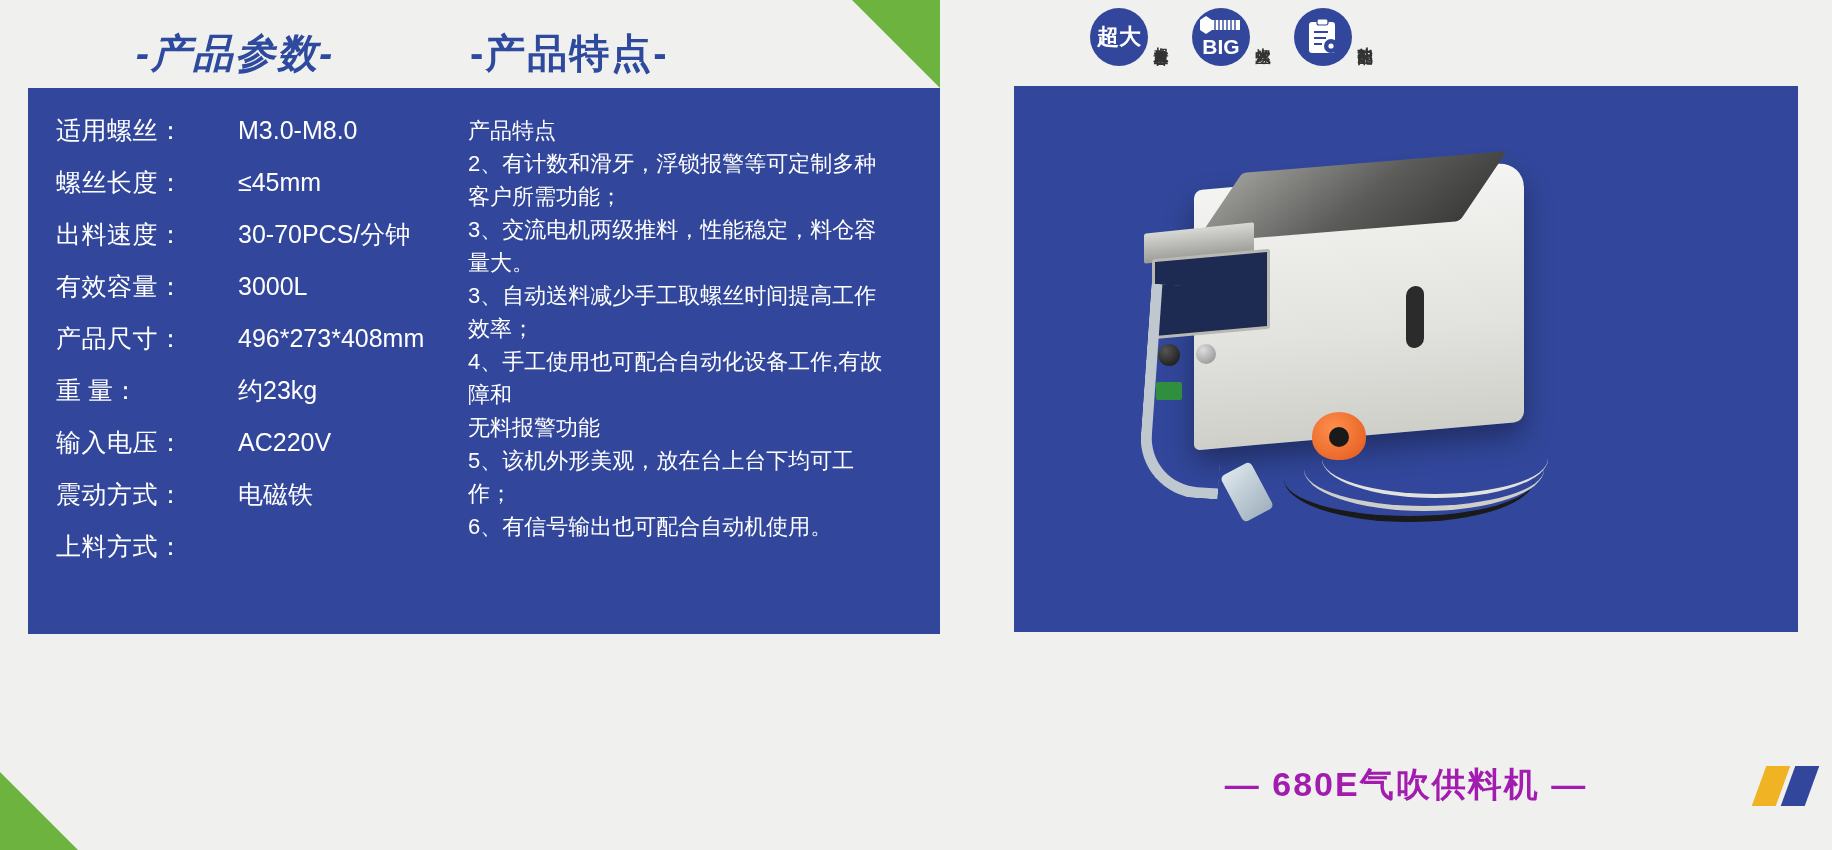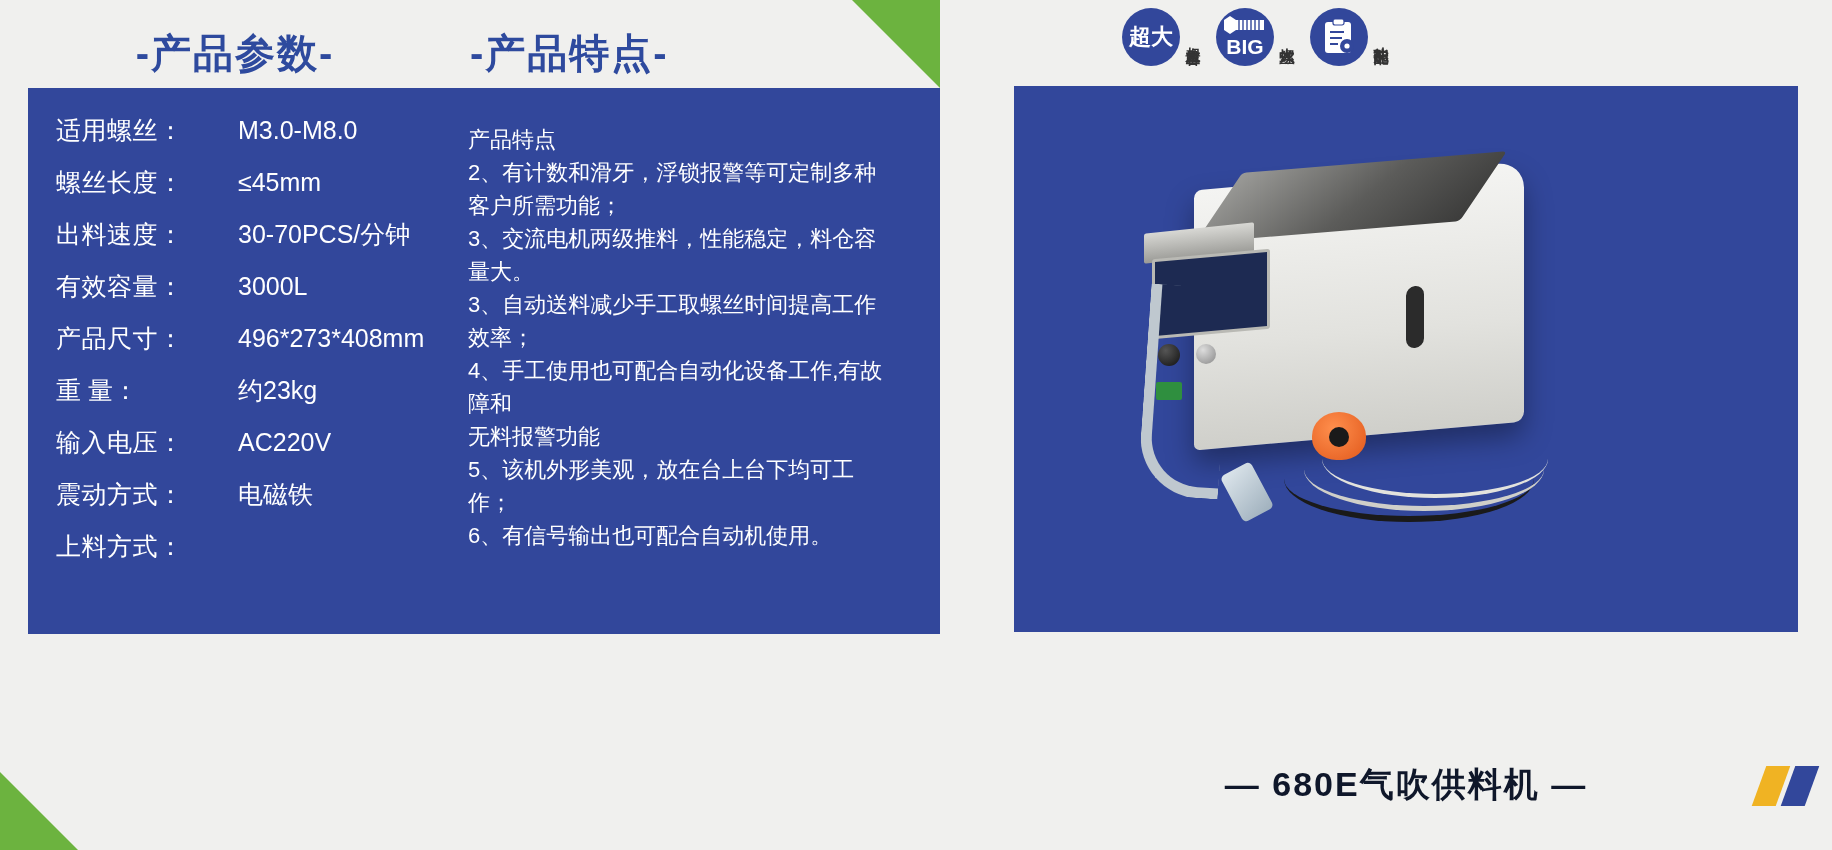--- a/index.html
+++ b/index.html
@@ -18,43 +18,43 @@
     border-top:88px solid #6cb33f;border-left:88px solid transparent;}
   .green-corner-b{position:absolute;left:0;bottom:0;width:0;height:0;
     border-bottom:78px solid #6cb33f;border-right:78px solid transparent;}
 
   .heads{position:absolute;top:12px;left:0;width:940px;height:74px;}
   .head-title{
     position:absolute;top:14px;
     color:#2e4a9e;font-size:40px;font-weight:bold;letter-spacing:2px;
     white-space:nowrap;
   }
-  #head-params{left:60px;width:350px;text-align:center;}
+  #head-params{left:60px;width:350px;text-align:center;font-style:italic;}
   #head-features{left:470px;width:350px;text-align:left;}
 
   .blue-body{position:absolute;left:28px;top:88px;width:880px;height:546px;background:#32479b;padding-left:45px;}
 
   .spec-list{position:absolute;left:28px;top:26px;width:420px;}
   .spec-row{display:flex;align-items:baseline;height:52px;color:#ffffff;}
   .spec-label{
     width:168px;flex:0 0 168px;font-size:25px;color:#ffffff;
     letter-spacing:0.5px;white-space:nowrap;
   }
   .spec-label.spread{letter-spacing:0;}
   .spec-value{font-size:25px;color:#ffffff;white-space:nowrap;padding-left:14px;}
 
   .features{
-    position:absolute;left:440px;top:35px;width:418px;
+    position:absolute;left:440px;top:26px;width:418px;
     color:#ffffff;font-size:22px;line-height:33px;
   }
   .features .fline{white-space:pre-wrap;}
 
   
   .right-panel{position:absolute;left:980px;top:0;width:852px;height:850px;background:#f0f0ee;overflow:hidden;}
-  .badges{position:absolute;top:8px;left:110px;display:flex;align-items:center;gap:14px;margin-left:32px;}
+  .badges{position:absolute;top:8px;left:110px;display:flex;align-items:center;gap:22px;}
   .badge{display:flex;align-items:center;gap:4px;}
   .badge-circle{
     width:58px;height:58px;border-radius:50%;background:#32479b;
     display:flex;align-items:center;justify-content:center;
     color:#ffffff;font-size:22px;font-weight:bold;position:relative;
   }
   .badge-circle.big{font-size:21px;}
   .badge-text{
     writing-mode:vertical-rl;font-size:15px;color:#333333;line-height:18px;
     font-weight:bold;letter-spacing:1px;max-height:74px;
@@ -95,21 +95,21 @@
     border-bottom:6px solid #1a1a1a;border-radius:0 0 50% 50%;}
   .cable2{position:absolute;left:170px;top:292px;width:240px;height:78px;
     border-bottom:5px solid #cfcfc9;border-radius:0 0 50% 50%;}
   .cable3{position:absolute;left:188px;top:284px;width:226px;height:74px;
     border-bottom:4px solid #e3e3dd;border-radius:0 0 50% 50%;}
   .plug{position:absolute;left:96px;top:330px;width:34px;height:52px;
     background:linear-gradient(160deg,#dde6ec,#9fb0bd);transform:rotate(-28deg);border-radius:5px;}
 
   .footer{position:absolute;left:34px;bottom:34px;width:784px;height:62px;
     display:flex;align-items:center;justify-content:center;}
-  .footer-title{color:#0f172a;font-size:34px;font-weight:bold;letter-spacing:2px;white-space:nowrap;}
+  .footer-title{color:#a21caf;font-size:34px;font-weight:bold;letter-spacing:2px;white-space:nowrap;}
   .logo{position:absolute;right:20px;bottom:44px;display:flex;gap:5px;transform:skewX(-20deg);}
   .logo i{display:block;width:24px;height:40px;}
   .logo i.y{background:#f0b323;}
   .logo i.b{background:#32479b;}
 </style>
 </head>
 <body>
 
 <div class="page">
 

